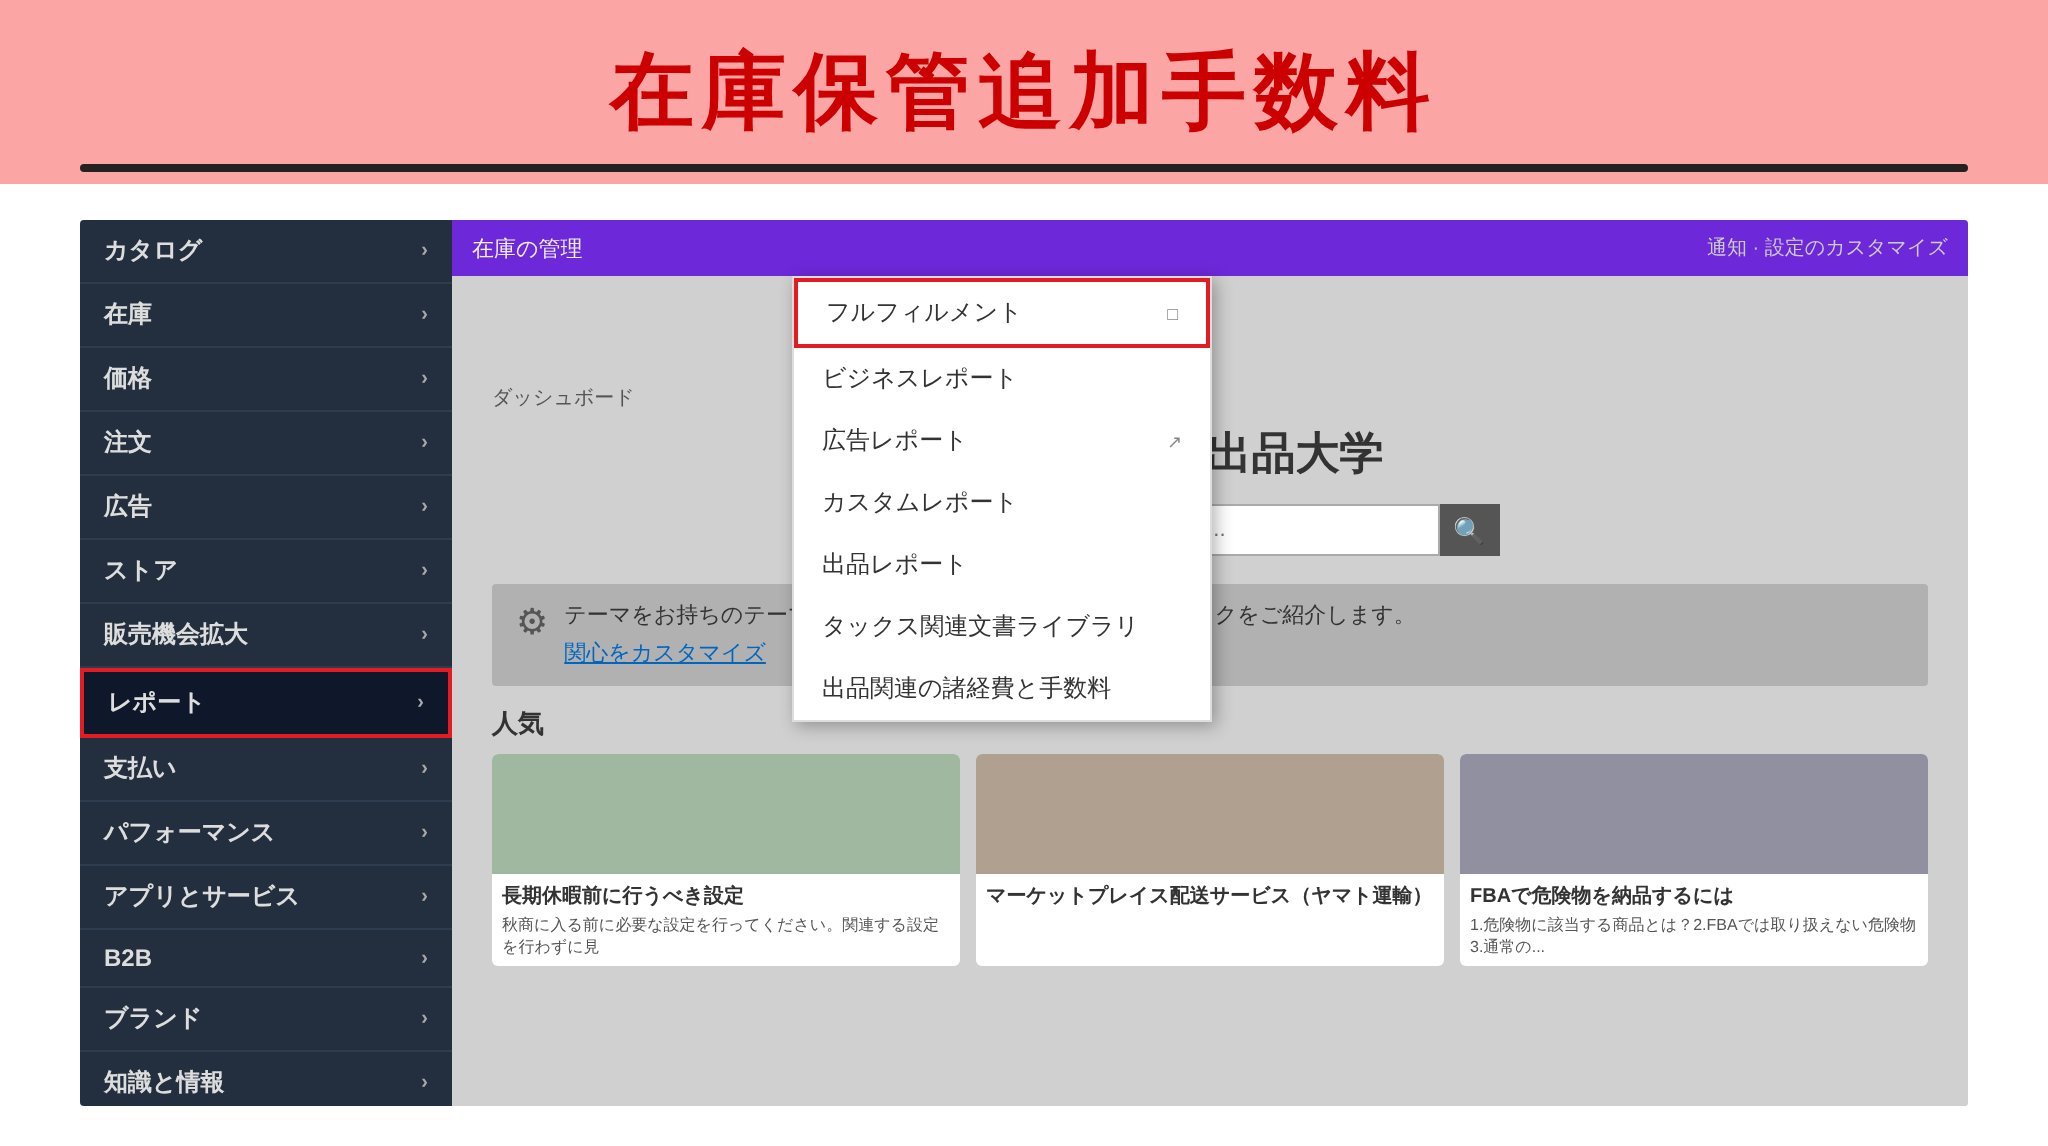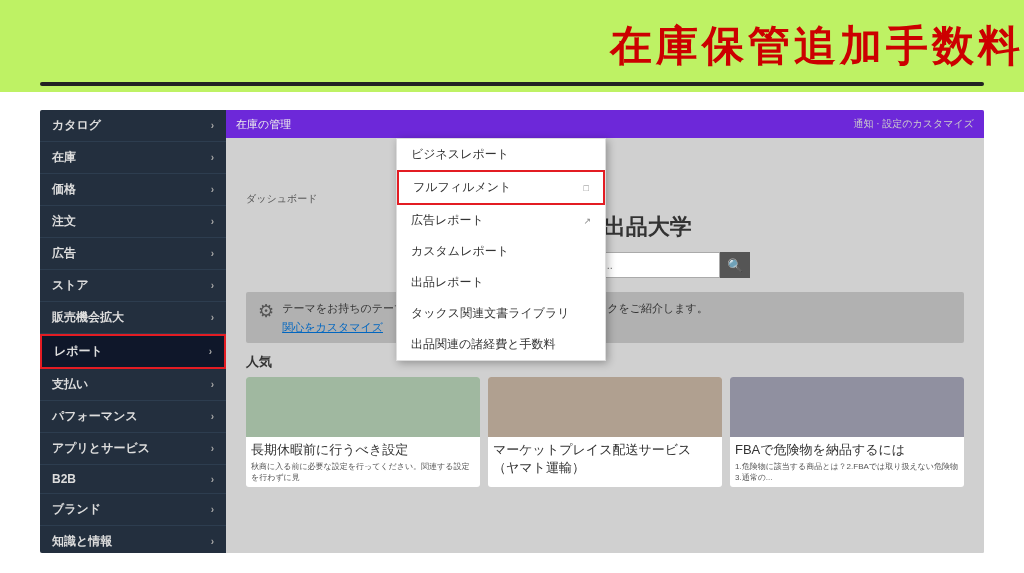--- a/index.html
+++ b/index.html
@@ -7,22 +7,22 @@
       width: 1024px;
       height: 573px;
       background: #fff;
       font-family: 'Hiragino Sans', 'Meiryo', 'Yu Gothic', sans-serif;
       overflow: hidden;
       position: relative;
     }
 
     
     .title-area {
-      background: #bef264;
-      text-align: right;
+      background: #fca5a5;
+      text-align: center;
       padding: 18px 0 6px 0;
     }
     .title-text {
       font-size: 42px;
       font-weight: 900;
       color: #cc0000;
       letter-spacing: 4px;
     }
     .title-underline {
       height: 4px;
@@ -199,22 +199,22 @@
     }
     .card-image {
       height: 60px;
       background: #bbb;
       flex-shrink: 0;
     }
     .card-image.img1 { background: #a0b8a0; }
     .card-image.img2 { background: #b0a090; }
     .card-image.img3 { background: #9090a0; }
     .card-title {
-      font-size: 13px;
-      font-weight: normal;
+      font-size: 10px;
+      font-weight: bold;
       color: #333;
       padding: 4px 5px 2px;
     }
     .card-desc {
       font-size: 8px;
       color: #555;
       padding: 0 5px 4px;
       line-height: 1.4;
     }
 
@@ -354,29 +354,29 @@
   </div>
           <div class="card">
     <div class="card-image img3"></div>
     <div class="card-title">FBAで危険物を納品するには</div>
     <div class="card-desc">1.危険物に該当する商品とは？2.FBAでは取り扱えない危険物 3.通常の...</div>
   </div>
         </div>
     </div>
 
     <div class="dropdown-menu" id="dropdown-el">
-        <div class="dropdown-item">
-          <span>ビジネスレポート</span>
-          <span class="di-icon"></span>
-        </div>
         <div class="dropdown-item highlighted">
           <span>フルフィルメント</span>
           <span class="di-icon">□</span>
         </div>
         <div class="dropdown-item">
+          <span>ビジネスレポート</span>
+          <span class="di-icon"></span>
+        </div>
+        <div class="dropdown-item">
           <span>広告レポート</span>
           <span class="di-icon">↗</span>
         </div>
         <div class="dropdown-item">
           <span>カスタムレポート</span>
           <span class="di-icon"></span>
         </div>
         <div class="dropdown-item">
           <span>出品レポート</span>
           <span class="di-icon"></span>

